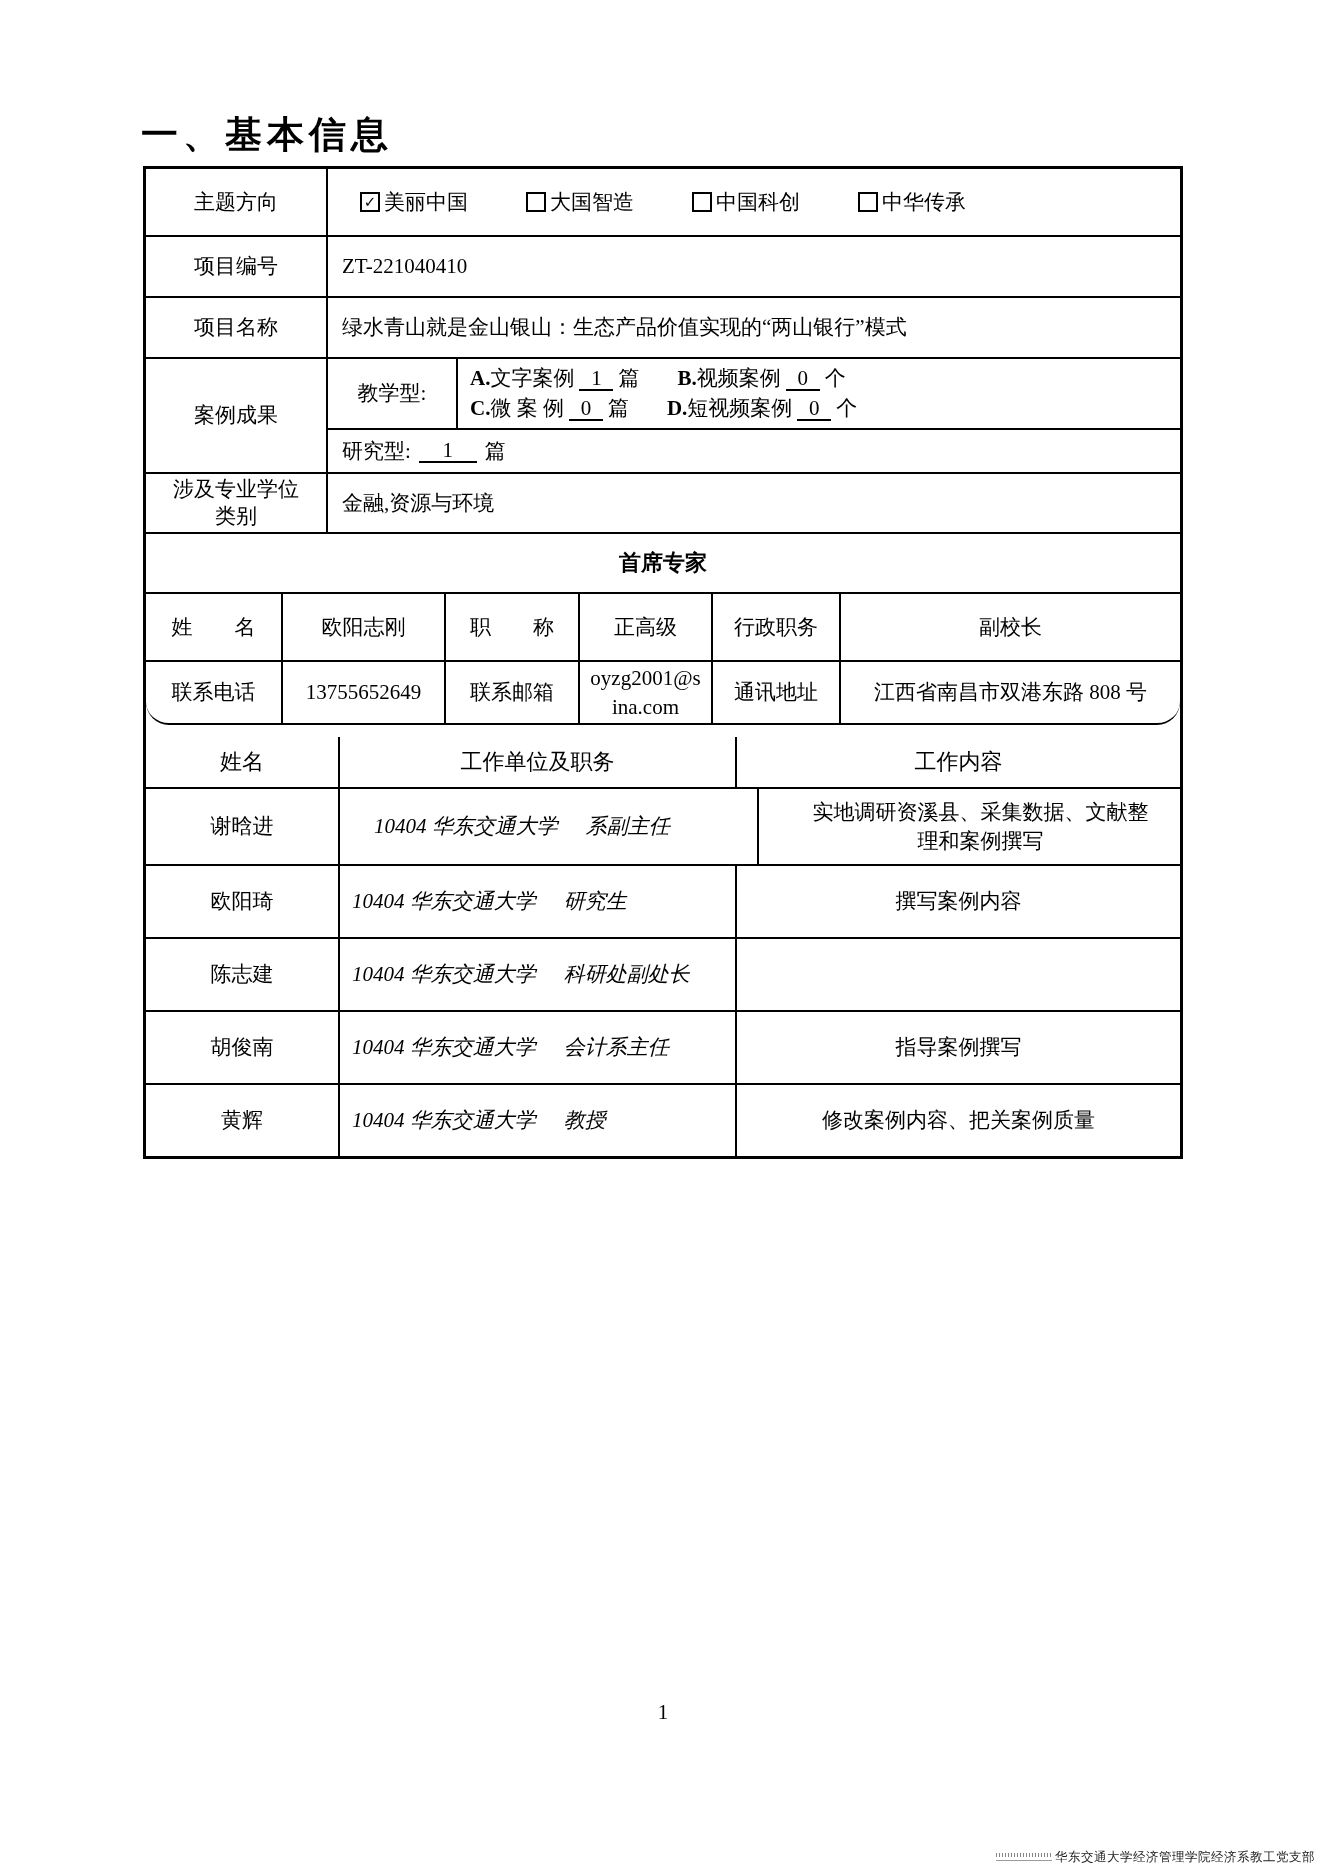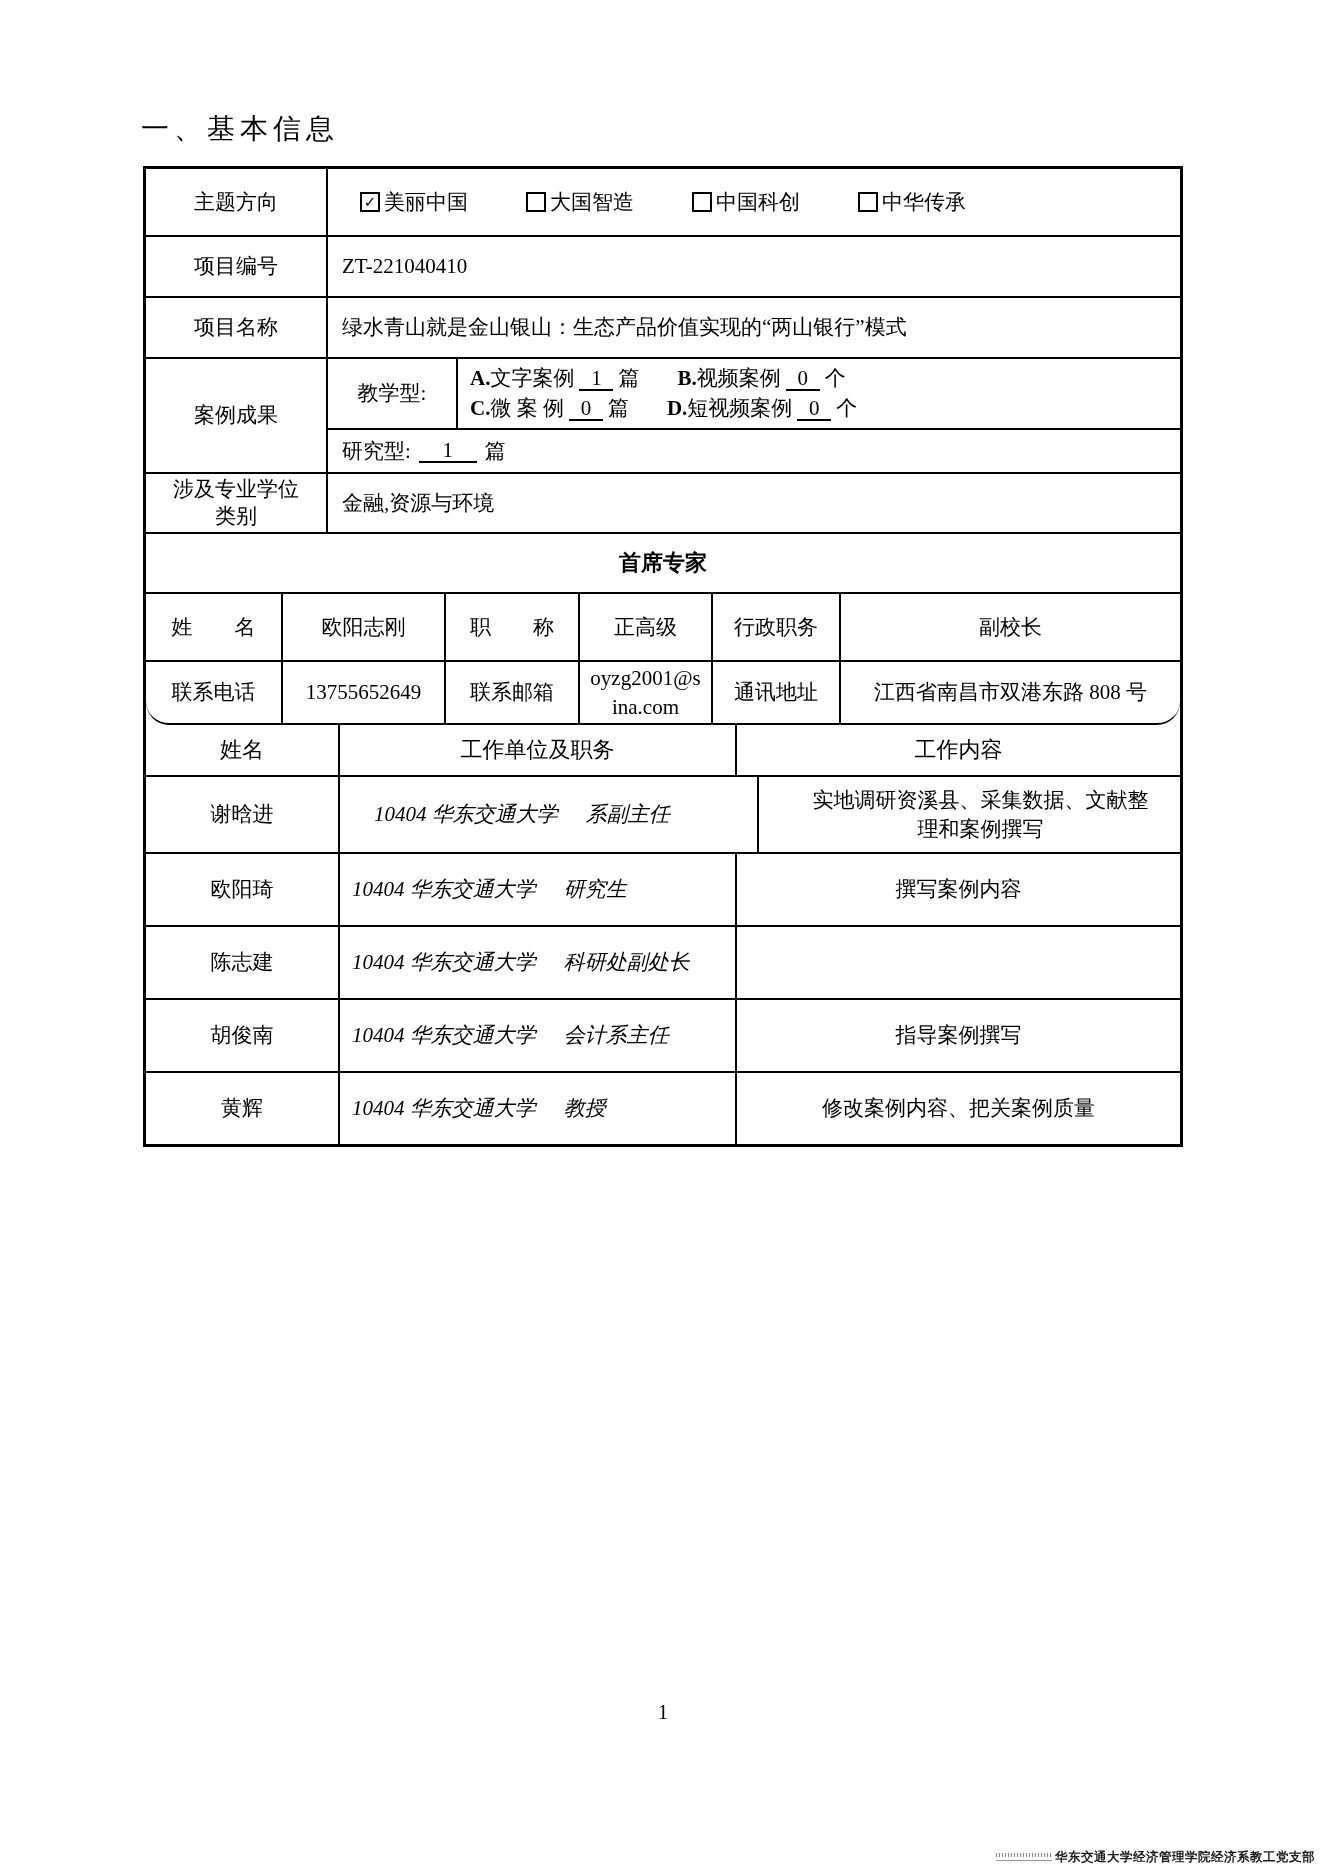--- a/index.html
+++ b/index.html
@@ -3,21 +3,21 @@
 <meta charset="utf-8">
 <style>
   html,body{margin:0;padding:0;}
   body{
     width:1323px;height:1871px;position:relative;background:#ffffff;color:#000;
     font-family:"Liberation Serif","DejaVu Serif",serif;
     overflow:hidden;
   }
   .page-title{
     position:absolute;left:141px;top:110px;
-    font-size:28px;font-weight:normal;letter-spacing:5px;
+    font-size:37px;font-weight:bold;letter-spacing:5px;
   }
   .form-table{
     position:absolute;left:143px;top:166px;width:1040px;
     border:3px solid #000;box-sizing:border-box;
     font-size:21px;line-height:1.35;
   }
   .row{display:flex;border-bottom:2px solid #000;box-sizing:border-box;}
   .row:last-child{border-bottom:none;}
   .cell{
     border-right:2px solid #000;box-sizing:border-box;
@@ -57,34 +57,34 @@
   .w137{width:137px;flex:0 0 137px;}
   .w163{width:163px;flex:0 0 163px;}
   .w134{width:134px;flex:0 0 134px;}
   .w133{width:133px;flex:0 0 133px;}
   .w128{width:128px;flex:0 0 128px;}
   .email-val{word-break:break-all;text-align:center;padding:0 8px;}
   
   .w194{width:194px;flex:0 0 194px;}
   .w397{width:397px;flex:0 0 397px;}
   .sec-head{font-weight:bold;font-size:22px;}
-  .team-head{font-size:22px;}
+  .team-head{font-size:22px;margin-top:12px;}
   .unit-cell{padding-left:12px;font-style:italic;}
   .role{margin-left:28px;}
   .duty-cell{padding:0 26px;border-radius:24px;}
   
   .h68{height:68px;} .h61{height:61px;} .h115{height:115px;} .h60{height:60px;}
   .h63{height:63px;border-radius:23px;} .h52{height:52px;} .h77{height:77px;gap:22px;} .h73{height:73px;} .h71{height:71px;}
   .page-num{
     position:absolute;left:143px;top:1700px;width:1040px;
     text-align:center;font-size:21px;
   }
   .watermark{
     position:absolute;right:8px;top:1849px;
-    display:flex;align-items:center;gap:3px;font-weight:bold;
+    display:flex;align-items:center;gap:3px;
   }
   .seal{
     width:56px;height:9px;opacity:.65;
     background:repeating-linear-gradient(90deg,#444 0 1px,transparent 1px 3px),
                linear-gradient(#666,#666);
     background-size:100% 4px,100% 1px;
     background-position:0 0,0 7px;
     background-repeat:no-repeat;
   }
   .wm-text{font-size:12.5px;color:#1c1c1c;letter-spacing:.5px;font-family:"Liberation Sans",sans-serif;}

